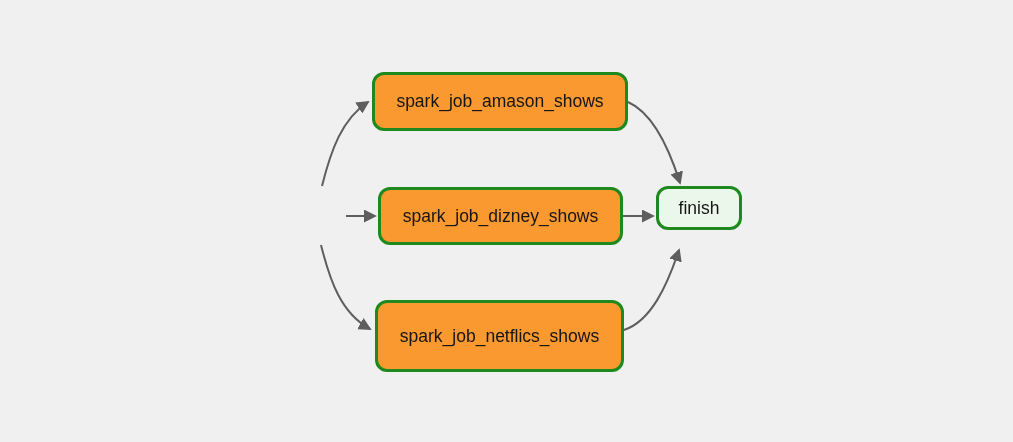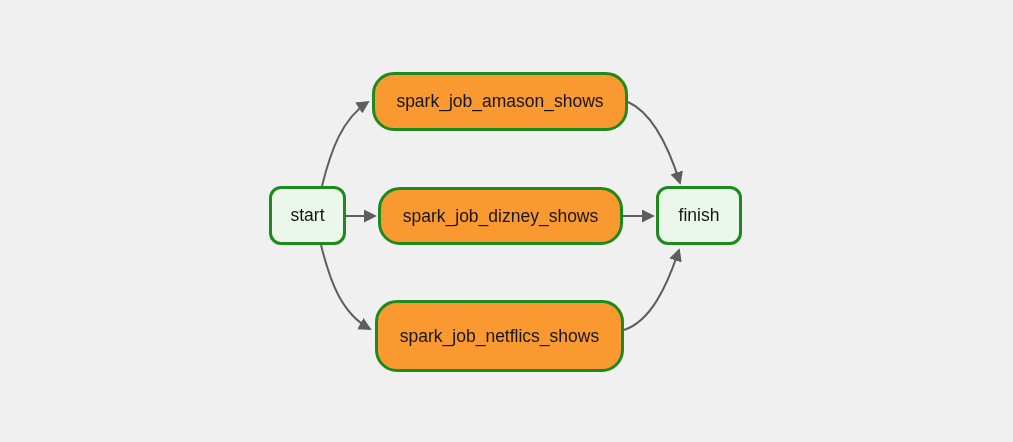--- a/index.html
+++ b/index.html
@@ -28,61 +28,58 @@
     stroke: #5e5e5e;
     stroke-width: 2;
   }
   .node {
     position: absolute;
     box-sizing: border-box;
     display: flex;
     align-items: center;
     justify-content: center;
     border: 3px solid #1e8a1e;
-    border-radius: 22px;
+    border-radius: 12px;
     color: #161616;
     font-size: 17.5px;
     white-space: nowrap;
     cursor: pointer;
   }
   .node.task {
     background: #f9992f;
   }
   .node.terminal {
     background: #ebf7eb;
     border-radius: 12px;
   }
   .node-start    { left: 269px; top: 186px; width: 77px;  height: 59px; }
   .node-amason   { left: 372px; top: 72px;  width: 256px; height: 59px; }
   .node-dizney   { left: 378px; top: 187px; width: 245px; height: 58px; }
   .node-netflics { left: 375px; top: 300px; width: 249px; height: 72px; }
-  .node-finish   { left: 656px; top: 186px; width: 86px;  height: 59px; }
+  .node-finish   { left: 656px; top: 186px; width: 86px;  height: 44px; }
 </style>
 </head>
 <body>
 
 <div class="canvas">
 
   <svg class="edges-layer" width="1013" height="442" viewBox="0 0 1013 442" xmlns="http://www.w3.org/2000/svg">
     <defs>
       <marker id="arrowhead" viewBox="0 0 10 10" refX="8.5" refY="5" markerWidth="6.5" markerHeight="6.5" orient="auto">
         <path d="M0,0 L10,5 L0,10 z" fill="#5e5e5e"></path>
       </marker>
     </defs>
     <path class="edge" d="M322,186 C331,150 342,119 368,102" marker-end="url(#arrowhead)"></path>
     <path class="edge" d="M346,216 L375,216" marker-end="url(#arrowhead)"></path>
     <path class="edge" d="M321,245 C330,281 341,313 370,329" marker-end="url(#arrowhead)"></path>
     <path class="edge" d="M628,102 C653,113 669,148 680,183" marker-end="url(#arrowhead)"></path>
     <path class="edge" d="M623,216 L653,216" marker-end="url(#arrowhead)"></path>
     <path class="edge" d="M624,330 C651,321 667,286 679,250" marker-end="url(#arrowhead)"></path>
   </svg>
 
-  <div class="node terminal node-start">
-    <span>start</span>
-  </div>
 
   <div class="node task node-amason">
     <span>spark_job_amason_shows</span>
   </div>
 
   <div class="node task node-dizney">
     <span>spark_job_dizney_shows</span>
   </div>
 
   <div class="node task node-netflics">

